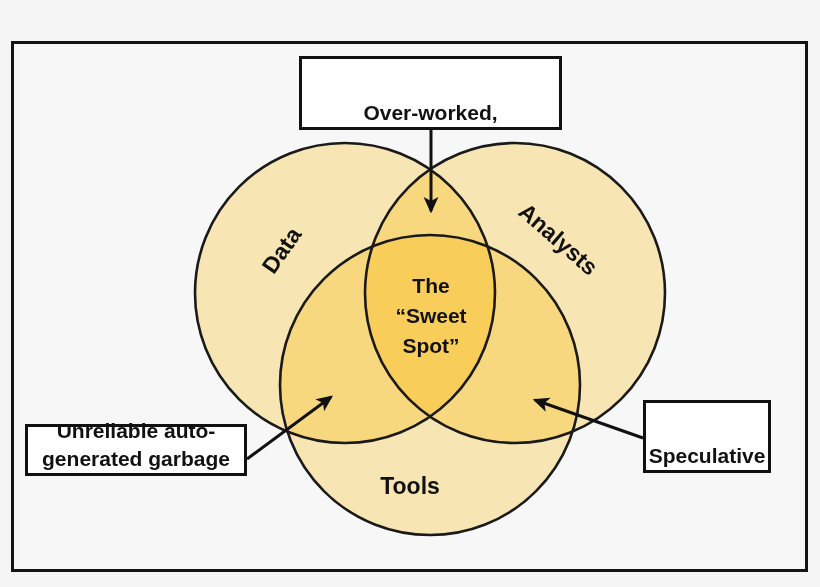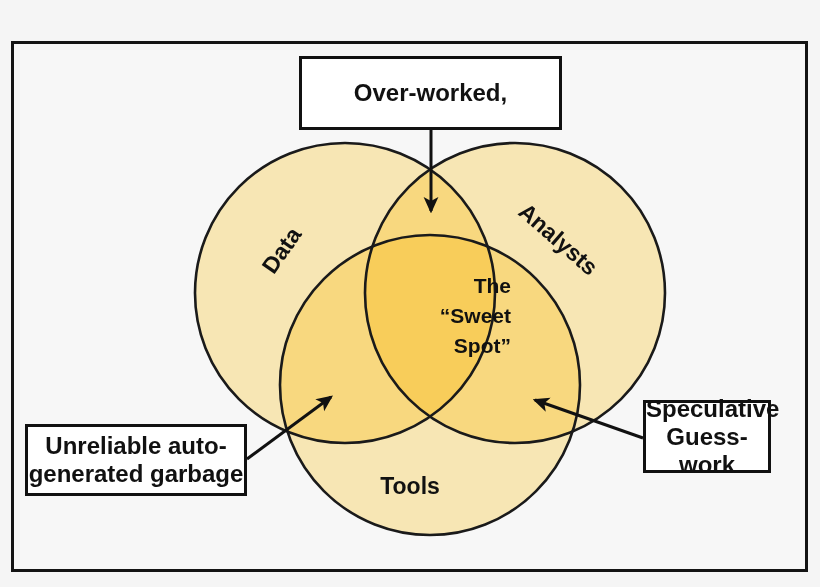--- a/index.html
+++ b/index.html
@@ -42,40 +42,40 @@
     stroke-width: 3;
     fill: none;
   }
   .callout-box {
     position: absolute;
     box-sizing: border-box;
     background: #ffffff;
     border: 3px solid #111111;
     color: #111111;
     font-weight: bold;
-    font-size: 24px;
+    font-size: 21px;
     line-height: 28px;
     text-align: center;
     display: flex;
     flex-direction: column;
-    justify-content: center;
+    justify-content: flex-end;
   }
   .callout-top    { left: 299px; top: 56px;  width: 263px; height: 74px; }
-  .callout-left   { left: 25px;  top: 424px; width: 222px; height: 72px; }
+  .callout-left   { left: 25px;  top: 424px; width: 222px; height: 52px; }
   .callout-right  { left: 643px; top: 400px; width: 128px; height: 73px; }
   .center-label {
     position: absolute;
     left: 351px;
     top: 271px;
     width: 160px;
     color: #111111;
     font-weight: bold;
     font-size: 21px;
     line-height: 30px;
-    text-align: right;
+    text-align: center;
   }
   .set-label {
     position: absolute;
     color: #111111;
     font-weight: bold;
     font-size: 23px;
     text-align: center;
     white-space: nowrap;
   }
   .set-label-data {
@@ -149,21 +149,20 @@
     <span>Over-worked,</span>
   </div>
 
   <div class="callout-box callout-left">
     <span>Unreliable auto-</span>
     <span>generated garbage</span>
   </div>
 
   <div class="callout-box callout-right">
     <span>Speculative</span>
-    <span>Guess-work</span>
   </div>
 
   <div class="center-label">
     <div>The</div>
     <div>“Sweet</div>
     <div>Spot”</div>
   </div>
 
   <div class="set-label set-label-data">Data</div>
   <div class="set-label set-label-analysts">Analysts</div>

